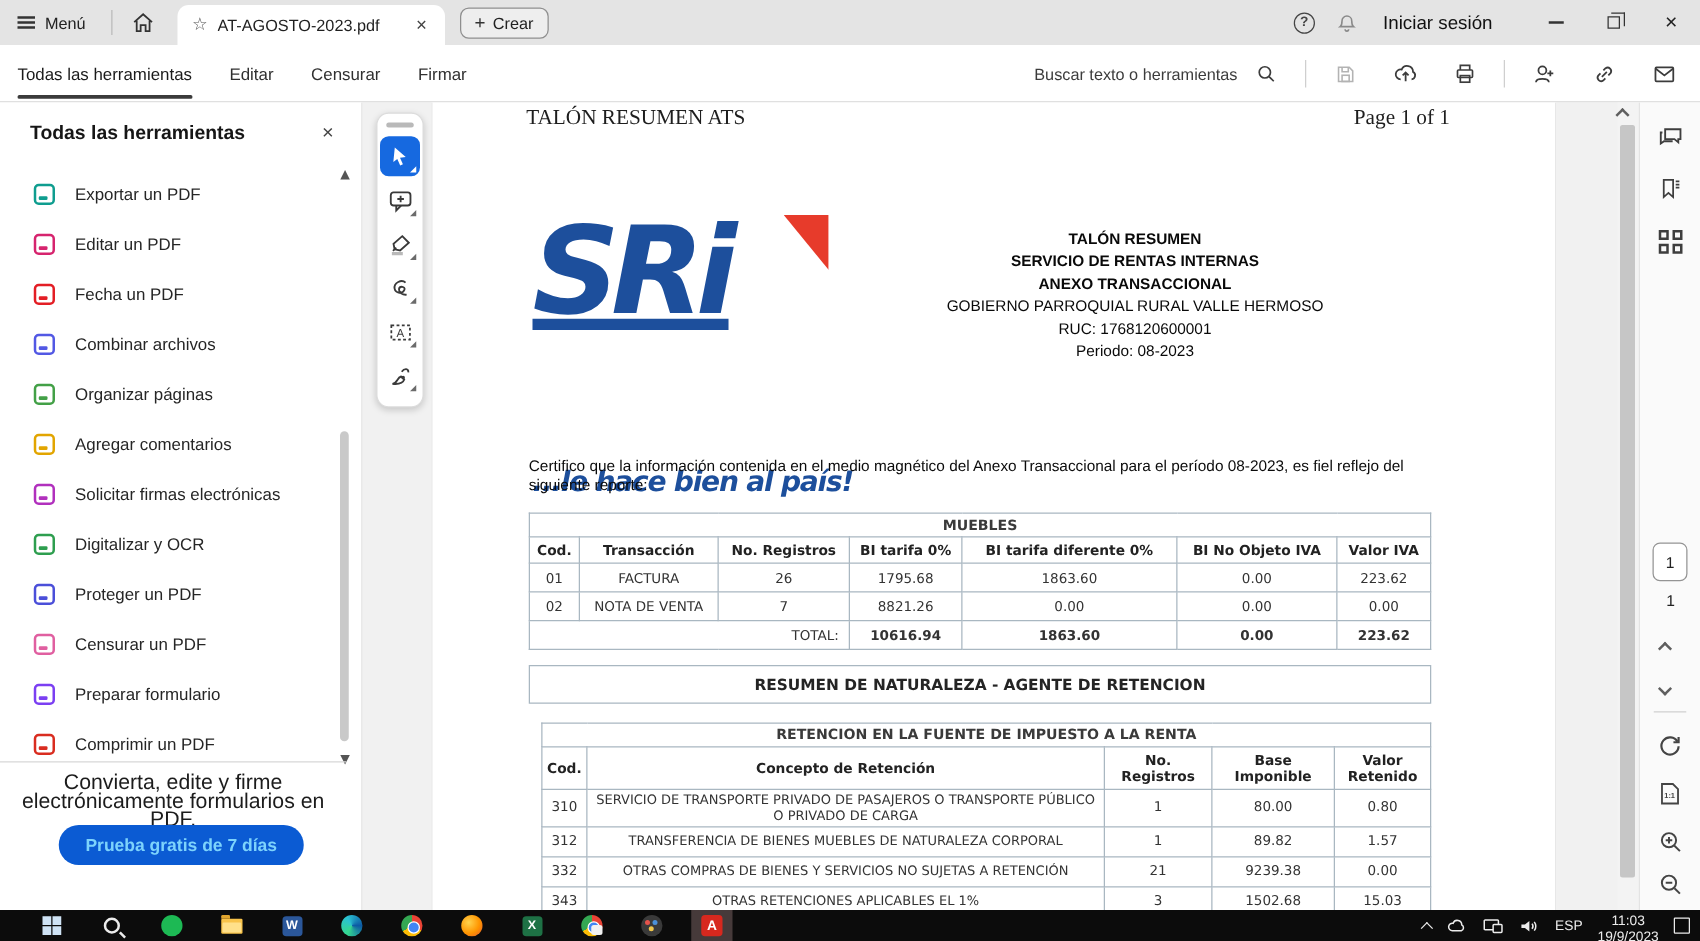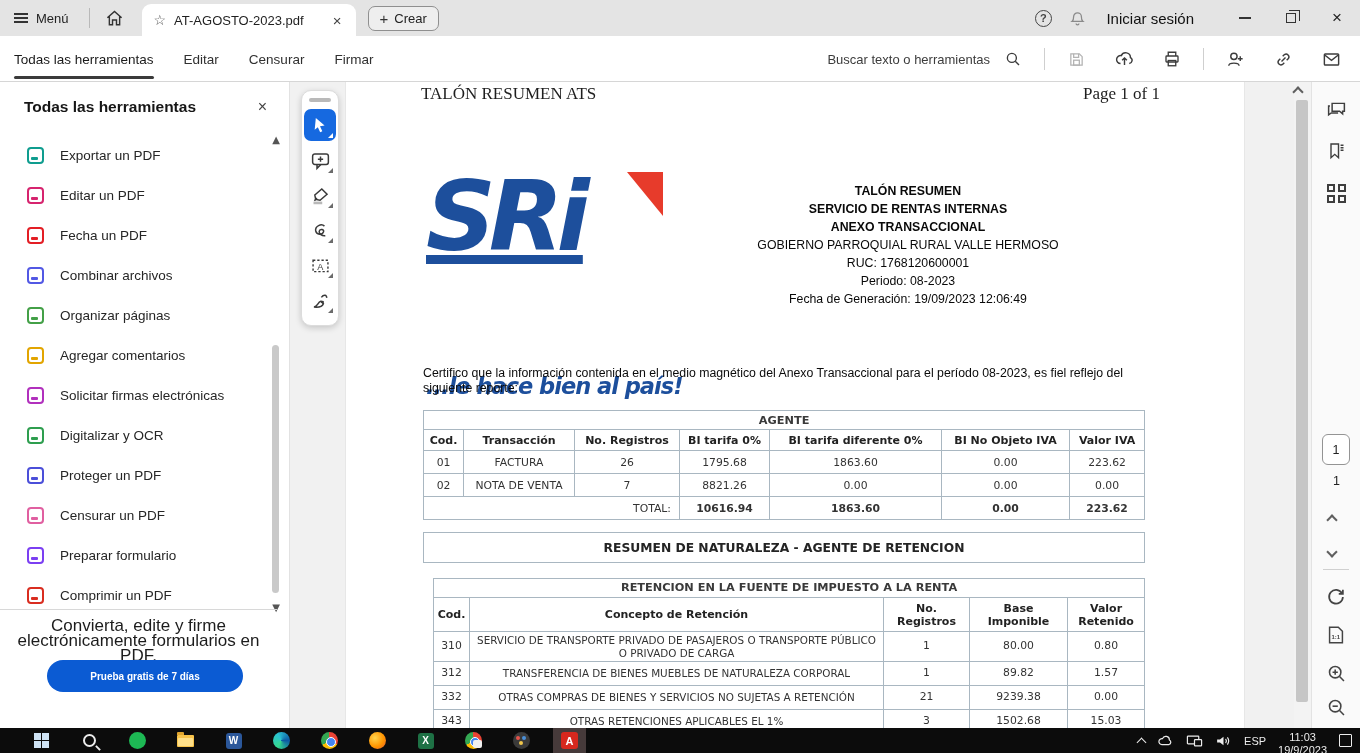--- a/index.html
+++ b/index.html
@@ -52,21 +52,21 @@
   .sb-close { font-size:16px; color:#444; cursor:pointer; padding:2px 6px; }
   .sb-list { position:absolute; left:0; top:53px; width:268px; height:478px; overflow:hidden; }
   .sb-item { height:40px; display:flex; align-items:center; gap:16px; padding-left:27px; font-size:13.5px; color:#262626; cursor:pointer; }
   .si { width:17px; height:17px; border:2px solid #888; border-radius:4px; position:relative; flex:0 0 auto; }
   .sib { position:absolute; left:2px; bottom:2px; width:7px; height:3px; background:#888; border-radius:1px; }
   .sb-scroll { position:absolute; right:8px; top:53px; width:10px; height:478px; }
   .sb-arrow { color:#555; font-size:10px; text-align:center; line-height:10px; font-family:"DejaVu Sans",sans-serif; }
   .sb-thumb { position:absolute; left:1px; top:210px; width:7px; height:248px; background:#c9c9c9; border-radius:4px; }
   .sb-divider { position:absolute; left:0; right:12px; top:527px; height:1px; background:#d8d8d8; }
   .sb-foot { position:absolute; left:16px; right:28px; top:536px; text-align:center; font-size:17px; color:#1c1c1c; line-height:15px; }
-  .cta { position:absolute; left:47px; top:578px; width:196px; height:32px; border:none; border-radius:16px; color:#ffffff; font-size:10px; font-weight:bold; font-family:"Liberation Sans",sans-serif; cursor:pointer; }
+  .cta { position:absolute; left:47px; top:578px; width:196px; height:32px; border:none; border-radius:16px; color:#7dd3fc; font-size:14px; font-weight:bold; font-family:"Liberation Sans",sans-serif; cursor:pointer; }
 
   
   #quickbar { position:absolute; left:301px; top:8px; width:38px; background:#fff; border:1px solid #dcdcdc; border-radius:10px; box-shadow:0 2px 6px rgba(0,0,0,.18); padding:5px 2px 6px; }
   .qb-handle { width:22px; height:4px; background:#b9b9b9; border-radius:2px; margin:2px auto 7px; }
   .qb-tool { width:32px; height:32px; margin:3px auto; border-radius:7px; display:flex; align-items:center; justify-content:center; cursor:pointer; position:relative; }
   .qb-tool.active { background:#1669e0; }
   .qb-tool .flyout { position:absolute; right:3px; bottom:3px; width:0; height:0; border-style:solid; border-width:0 0 5px 5px; border-color:transparent transparent #6b6b6b transparent; }
   .qb-tool.active .flyout { border-color:transparent transparent #fff transparent; }
 
   
@@ -393,38 +393,37 @@
       <div class="sri-tag" style="color: rgb(29, 79, 156);">...le hace bien al país!</div>
     </div>
 
     <div id="doc-info">
       <div class="b">TALÓN RESUMEN</div>
       <div class="b">SERVICIO DE RENTAS INTERNAS</div>
       <div class="b">ANEXO TRANSACCIONAL</div>
       <div>GOBIERNO PARROQUIAL RURAL VALLE HERMOSO</div>
       <div>RUC: 1768120600001</div>
       <div>Periodo: 08-2023</div>
-      <div>Fecha de Generación: 19/09/2023 12:06:49</div>
     </div>
 
     <div id="certif">Certifico que la información contenida en el medio magnético del Anexo Transaccional para el período 08-2023, es fiel reflejo del siguiente reporte:</div>
 
     <table class="rep compras-t">
       <colgroup>
           <col style="width:40px">
           <col style="width:111px">
           <col style="width:105px">
           <col style="width:90px">
           <col style="width:172px">
           <col style="width:128px">
           <col style="width:75px">
         </colgroup>
       <tbody>
           <tr>
-            <td class="tt" colspan="7">AGENTE</td>
+            <td class="tt" colspan="7">MUEBLES</td>
           </tr>
       <tr>
         <th>Cod.</th>
         <th>Transacción</th>
         <th>No. Registros</th>
         <th>BI tarifa 0%</th>
         <th>BI tarifa diferente 0%</th>
         <th>BI No Objeto IVA</th>
         <th>Valor IVA</th>
       </tr>

